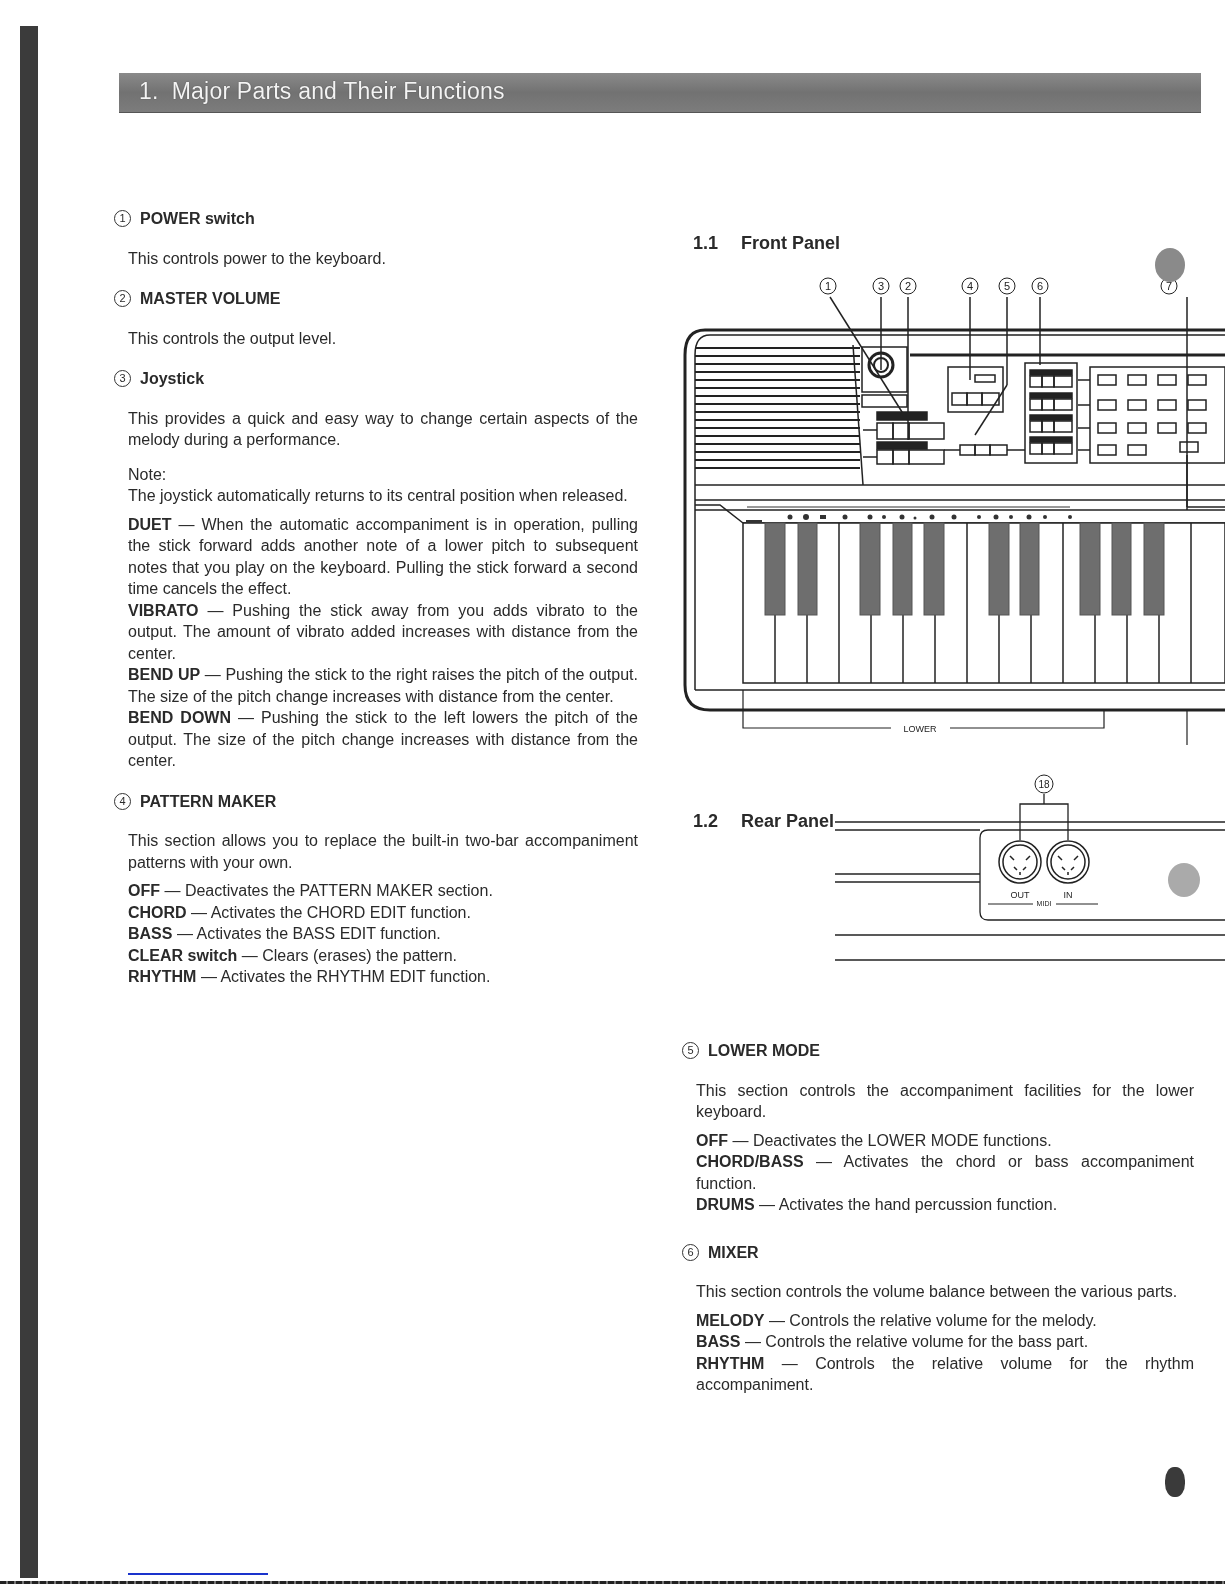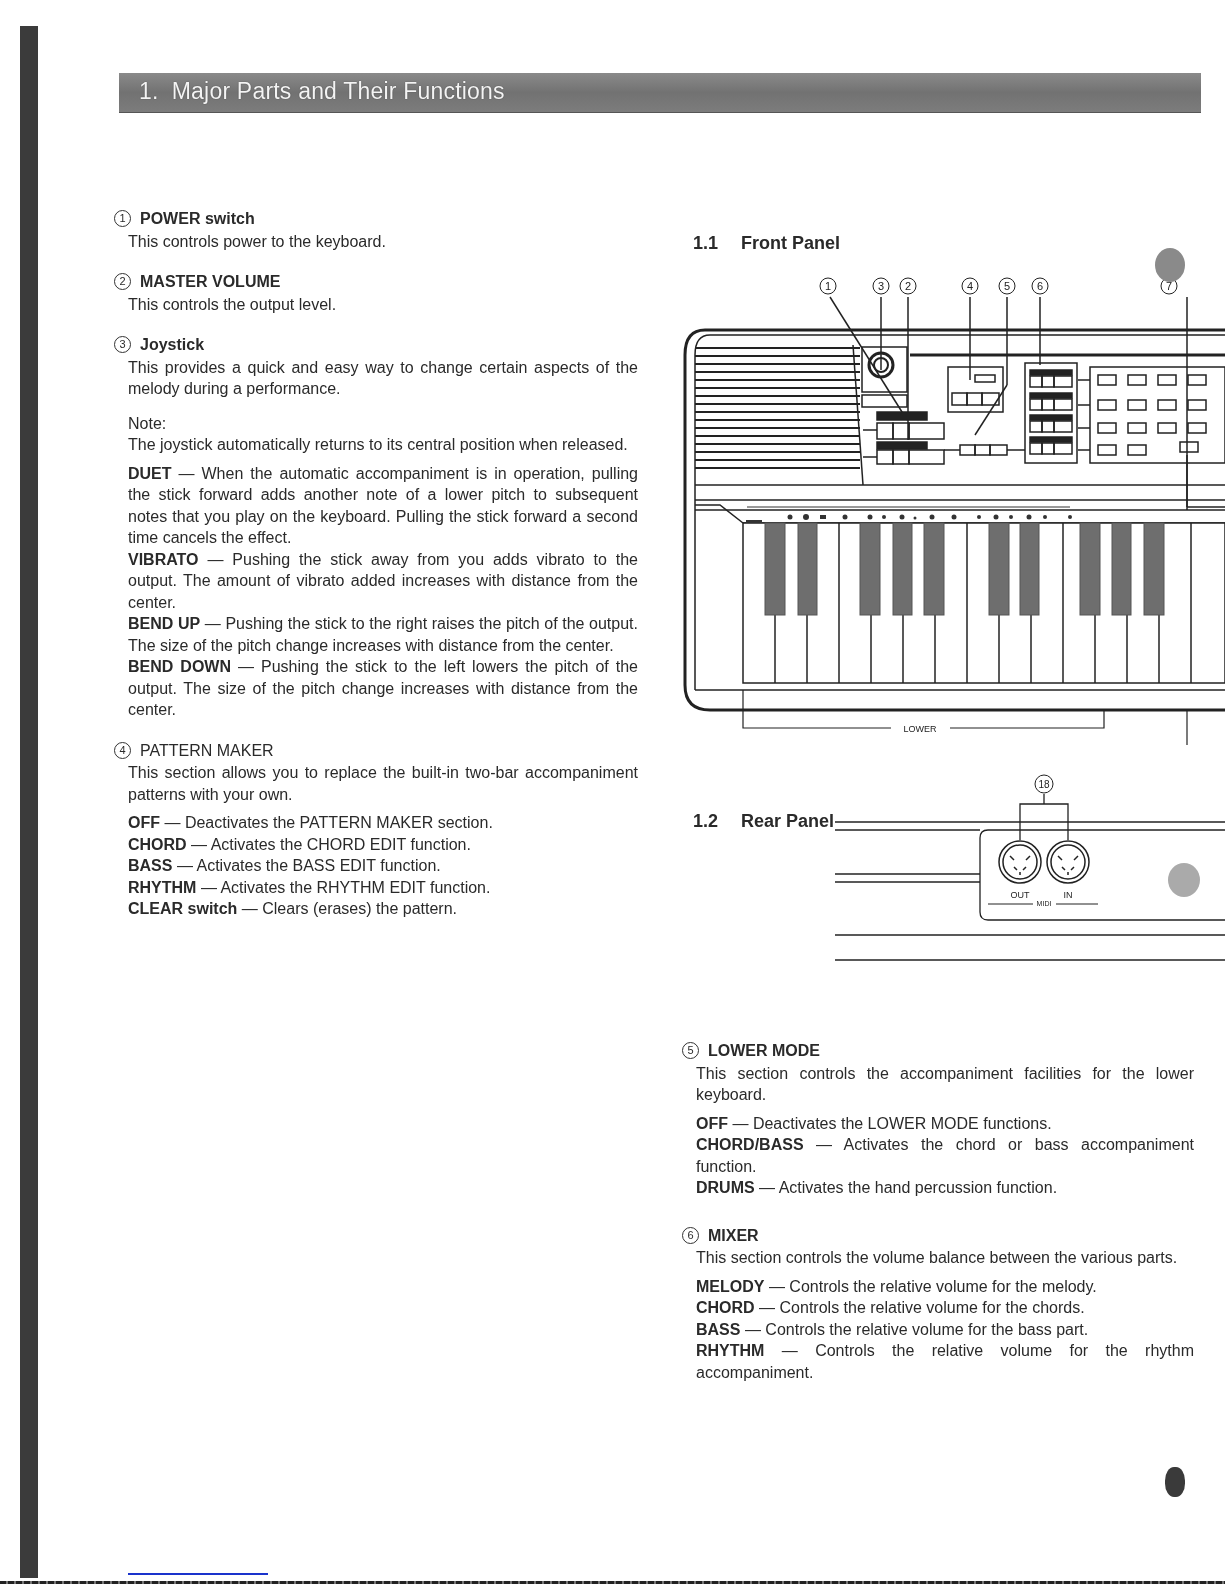--- a/index.html
+++ b/index.html
@@ -14,22 +14,22 @@
     .banner-title { position: absolute; left: 20px; top: 5px; font-size: 23px; font-weight: normal; color: #f4f4f4; letter-spacing: 0.2px; text-shadow: 0 0 1px #333; white-space: pre; }
 
     .col { position: absolute; font-size: 16px; line-height: 21.5px; }
     .left-col { left: 128px; top: 208px; width: 510px; }
     .right-col { left: 696px; top: 1040px; width: 498px; }
 
     .item { margin-bottom: 19px; }
     .item-head { display: flex; align-items: center; gap: 9px; margin-left: -14px; }
     .num { display: inline-flex; width: 17px; height: 17px; border: 1.3px solid #333; border-radius: 50%; font-size: 11px; align-items: center; justify-content: center; line-height: 1; font-weight: normal; }
     .item-title { font-weight: bold; font-size: 16px; }
-    .item-title.normal { font-weight: normal; }
-    .desc { text-align: justify; margin-top: 1px; }
+    .item-title.normal { font-weight: bold; }
+    .desc { text-align: justify; margin-top: 18px; }
     .note { display: flex; margin-top: 13px; flex-direction: column; }
     .note-label { width: 70px; flex: none; }
     .note-text { text-align: justify; }
     .defs { margin-top: 7px; }
     .def { text-align: justify; }
 
     .sec-title { position: absolute; font-size: 18px; font-weight: bold; color: #2a2a2a; white-space: pre; }
     .sec-num { display: inline-block; width: 48px; }
 
     .diagram { position: absolute; }
@@ -85,22 +85,22 @@
   <div class="item" style="margin-top:4px">
     <div class="item-head">
       <span class="num">4</span>
       <span class="item-title normal">PATTERN MAKER</span>
     </div>
     <div class="desc">This section allows you to replace the built-in two-bar accompaniment patterns with your own.</div>
     <div class="defs">
       <div class="def"><b>OFF</b><span> — Deactivates the PATTERN MAKER section.</span></div>
       <div class="def"><b>CHORD</b><span> — Activates the CHORD EDIT function.</span></div>
       <div class="def"><b>BASS</b><span> — Activates the BASS EDIT function.</span></div>
+      <div class="def"><b>CLEAR switch</b><span> — Clears (erases) the pattern.</span></div>
       <div class="def"><b>RHYTHM</b><span> — Activates the RHYTHM EDIT function.</span></div>
-      <div class="def"><b>CLEAR switch</b><span> — Clears (erases) the pattern.</span></div>
     </div>
   </div>
 </div>
 
 <div class="sec-title" style="left:683px; top:212px;">
   <span class="sec-num">1.1</span><span>Front Panel</span>
 </div>
 
 <svg class="diagram" style="left:670px; top:245px;" width="555" height="530" viewBox="0 0 555 530">
 
@@ -371,20 +371,19 @@
   </div>
 
   <div class="item" style="margin-top:26px">
     <div class="item-head">
       <span class="num">6</span>
       <span class="item-title">MIXER</span>
     </div>
     <div class="desc">This section controls the volume balance between the various parts.</div>
     <div class="defs">
       <div class="def"><b>MELODY</b><span> — Controls the relative volume for the melody.</span></div>
-      <div class="def"><b>CHORD</b><span> — Controls the relative volume for the chords.</span></div>
       <div class="def"><b>BASS</b><span> — Controls the relative volume for the bass part.</span></div>
       <div class="def"><b>RHYTHM</b><span> — Controls the relative volume for the rhythm accompaniment.</span></div>
     </div>
   </div>
 </div>
 
 <div style="position:absolute; left:1165px; top:1467px; width:20px; height:30px; border-radius:45%; background:#3a3a3a;"></div>
 
 </body></html>

